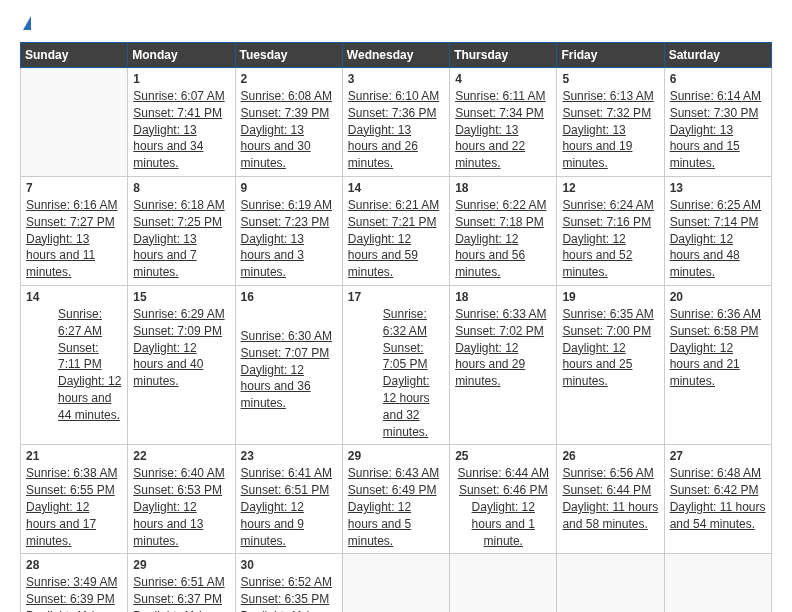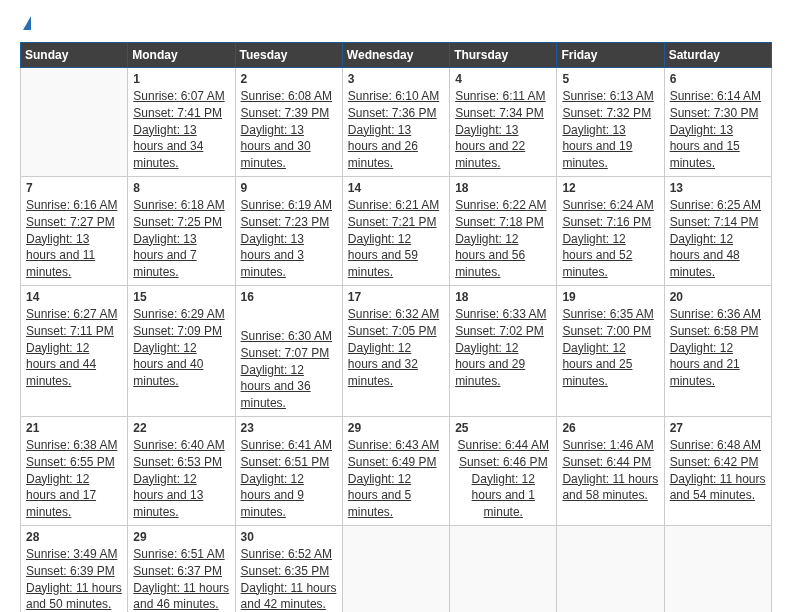--- a/index.html
+++ b/index.html
@@ -200,39 +200,39 @@
         <td>
           <span class="day-num">13</span>
           <div class="day-info" style="white-space: pre-line;">Sunrise: 6:25 AM
 Sunset: 7:14 PM
 Daylight: 12 hours and 48 minutes.</div>
         </td>
       </tr>
       <tr>
         <td>
           <span class="day-num">14</span>
-          <div class="day-info" style="white-space: pre-line;">Sunrise: 6:27 AM
+          <div class="day-info" style="white-space: pre-line; margin-left: 32px;">Sunrise: 6:27 AM
 Sunset: 7:11 PM
 Daylight: 12 hours and 44 minutes.</div>
         </td>
         <td>
           <span class="day-num">15</span>
           <div class="day-info" style="white-space: pre-line;">Sunrise: 6:29 AM
 Sunset: 7:09 PM
 Daylight: 12 hours and 40 minutes.</div>
         </td>
         <td>
           <span class="day-num">16</span>
           <div class="day-info" style="white-space: pre-line; margin-top: 24px;">Sunrise: 6:30 AM
 Sunset: 7:07 PM
 Daylight: 12 hours and 36 minutes.</div>
         </td>
         <td>
           <span class="day-num">17</span>
-          <div class="day-info" style="white-space: pre-line;">Sunrise: 6:32 AM
+          <div class="day-info" style="white-space: pre-line; margin-left: 35px;">Sunrise: 6:32 AM
 Sunset: 7:05 PM
 Daylight: 12 hours and 32 minutes.</div>
         </td>
         <td>
           <span class="day-num">18</span>
           <div class="day-info" style="white-space: pre-line;">Sunrise: 6:33 AM
 Sunset: 7:02 PM
 Daylight: 12 hours and 29 minutes.</div>
         </td>
         <td>
@@ -274,21 +274,21 @@
 Daylight: 12 hours and 5 minutes.</div>
         </td>
         <td>
           <span class="day-num">25</span>
           <div class="day-info" style="white-space: pre-line; text-align: center;">Sunrise: 6:44 AM
 Sunset: 6:46 PM
 Daylight: 12 hours and 1 minute.</div>
         </td>
         <td>
           <span class="day-num">26</span>
-          <div class="day-info" style="white-space: pre-line;">Sunrise: 1:46 AM
+          <div class="day-info" style="white-space: pre-line;">Sunrise: 6:56 AM
 Sunset: 6:44 PM
 Daylight: 11 hours and 58 minutes.</div>
         </td>
         <td>
           <span class="day-num">27</span>
           <div class="day-info" style="white-space: pre-line;">Sunrise: 6:48 AM
 Sunset: 6:42 PM
 Daylight: 11 hours and 54 minutes.</div>
         </td>
       </tr>

